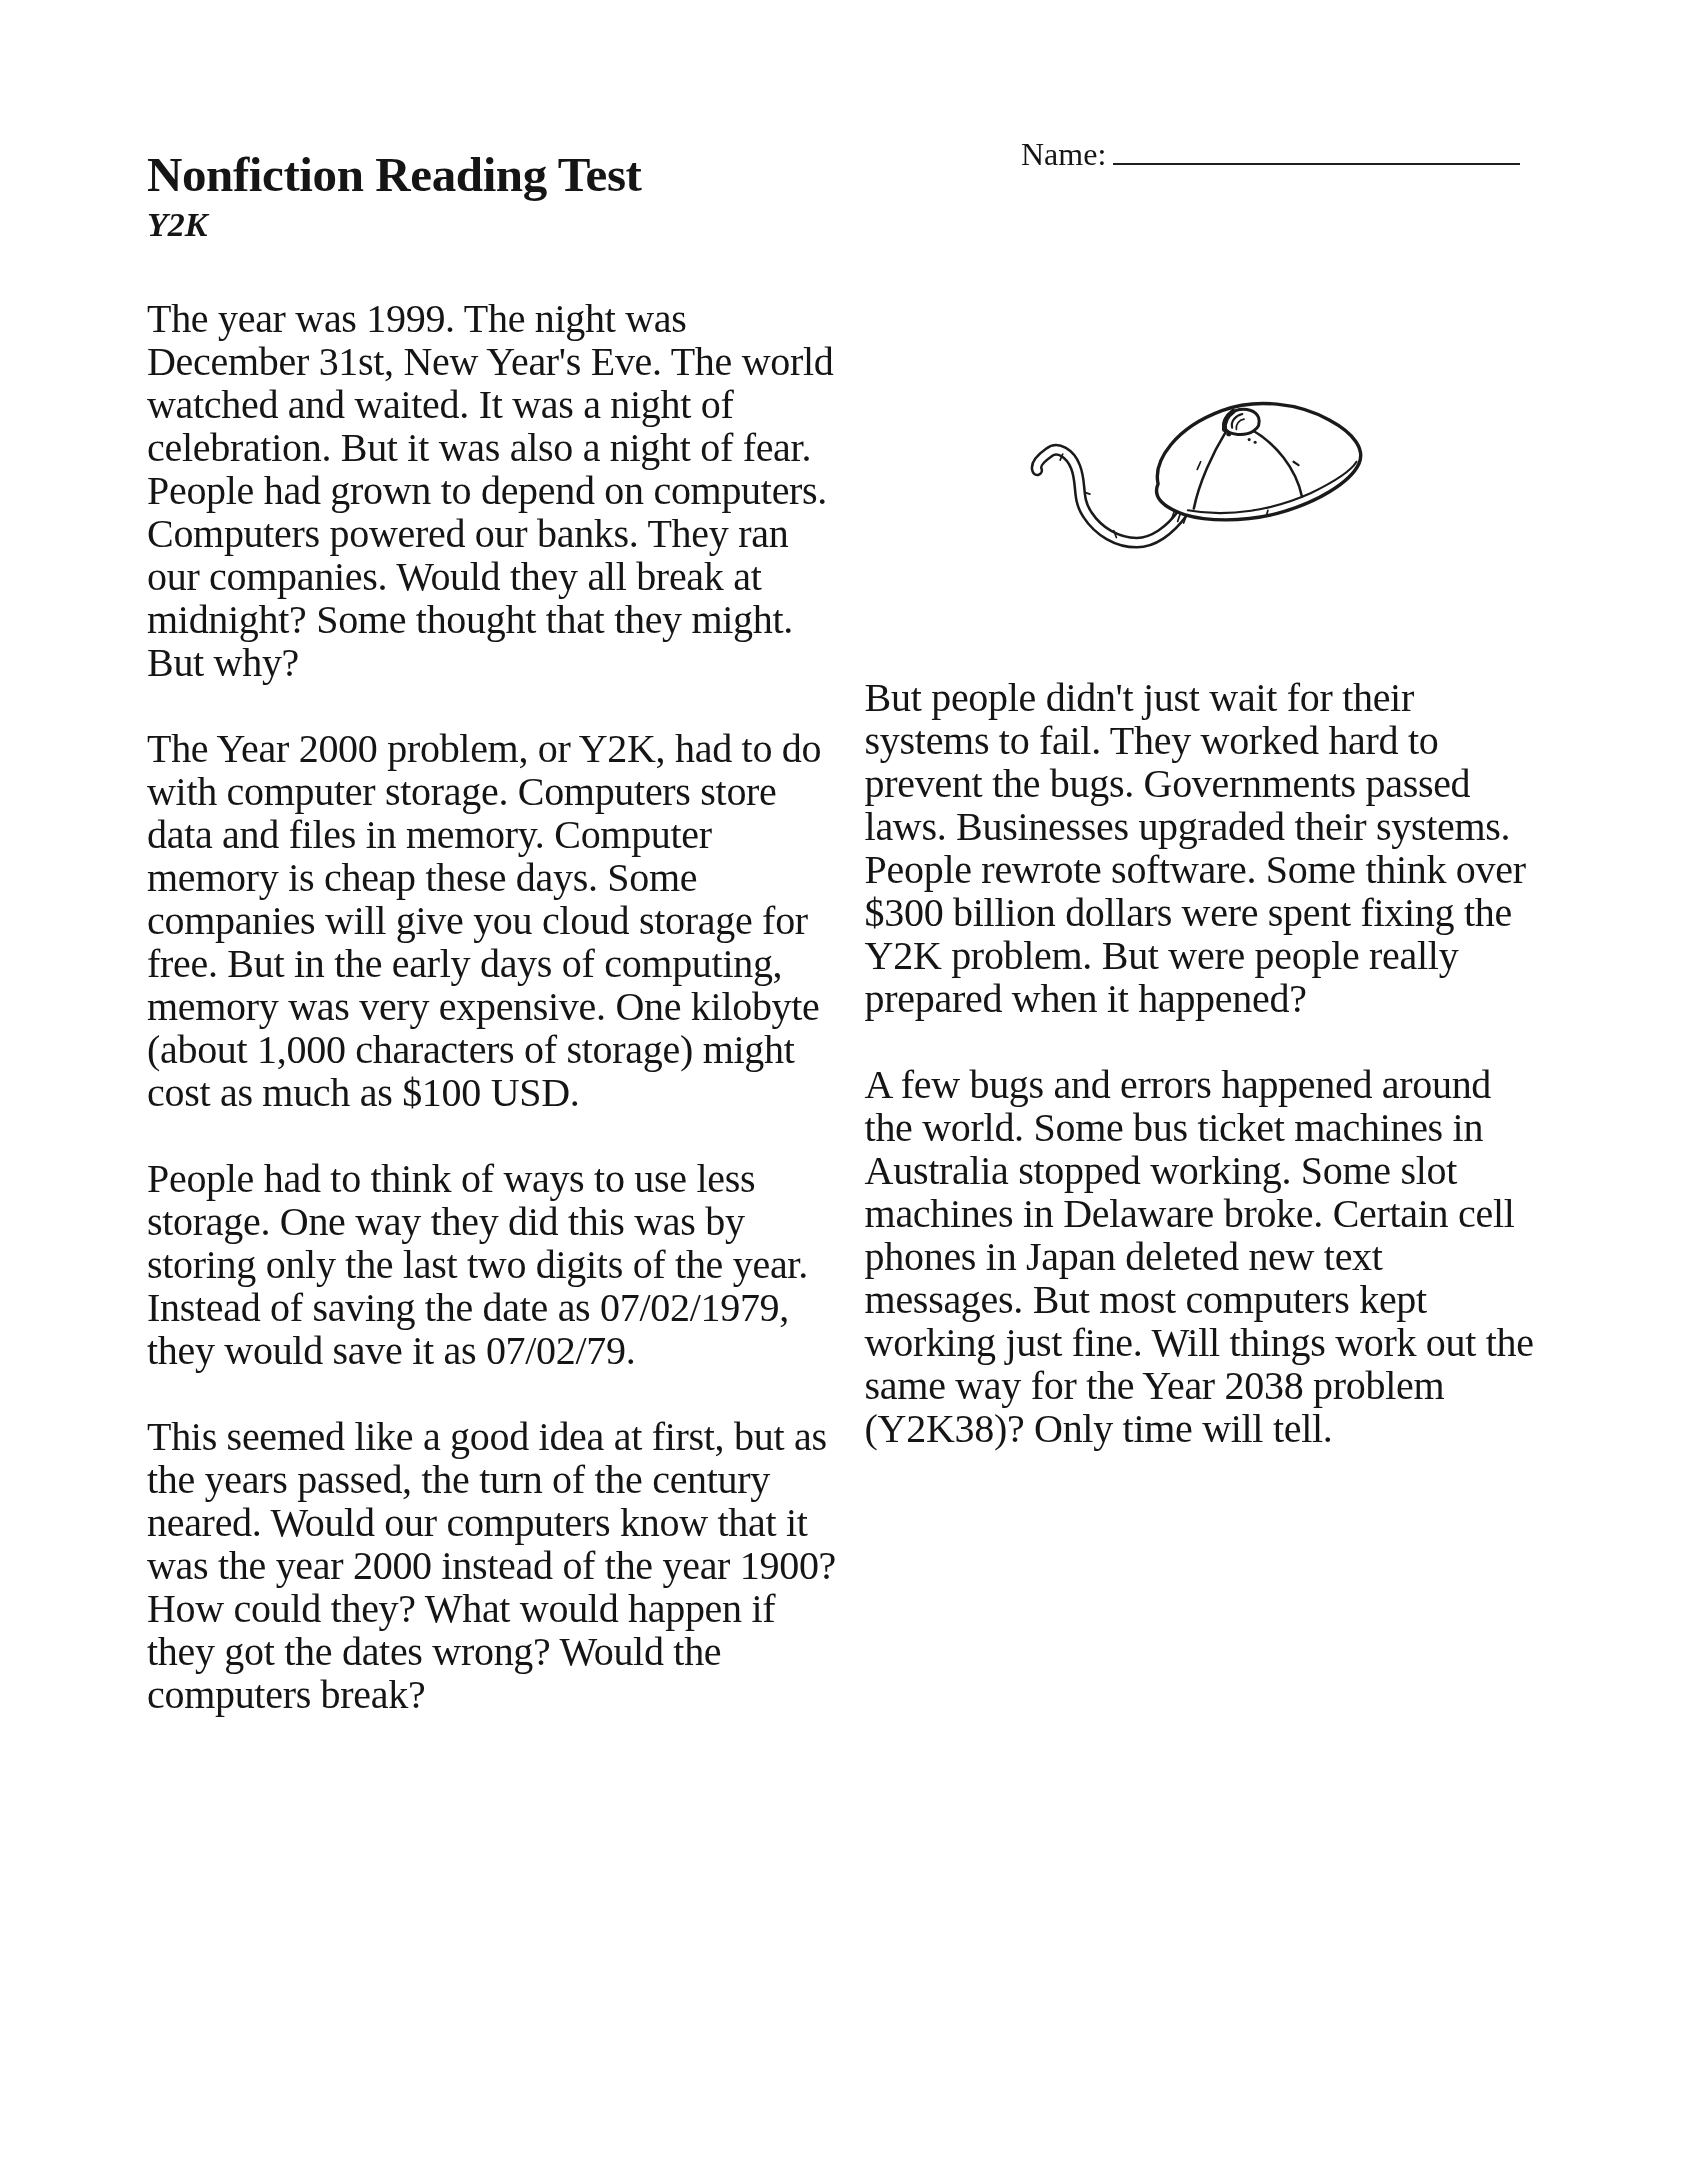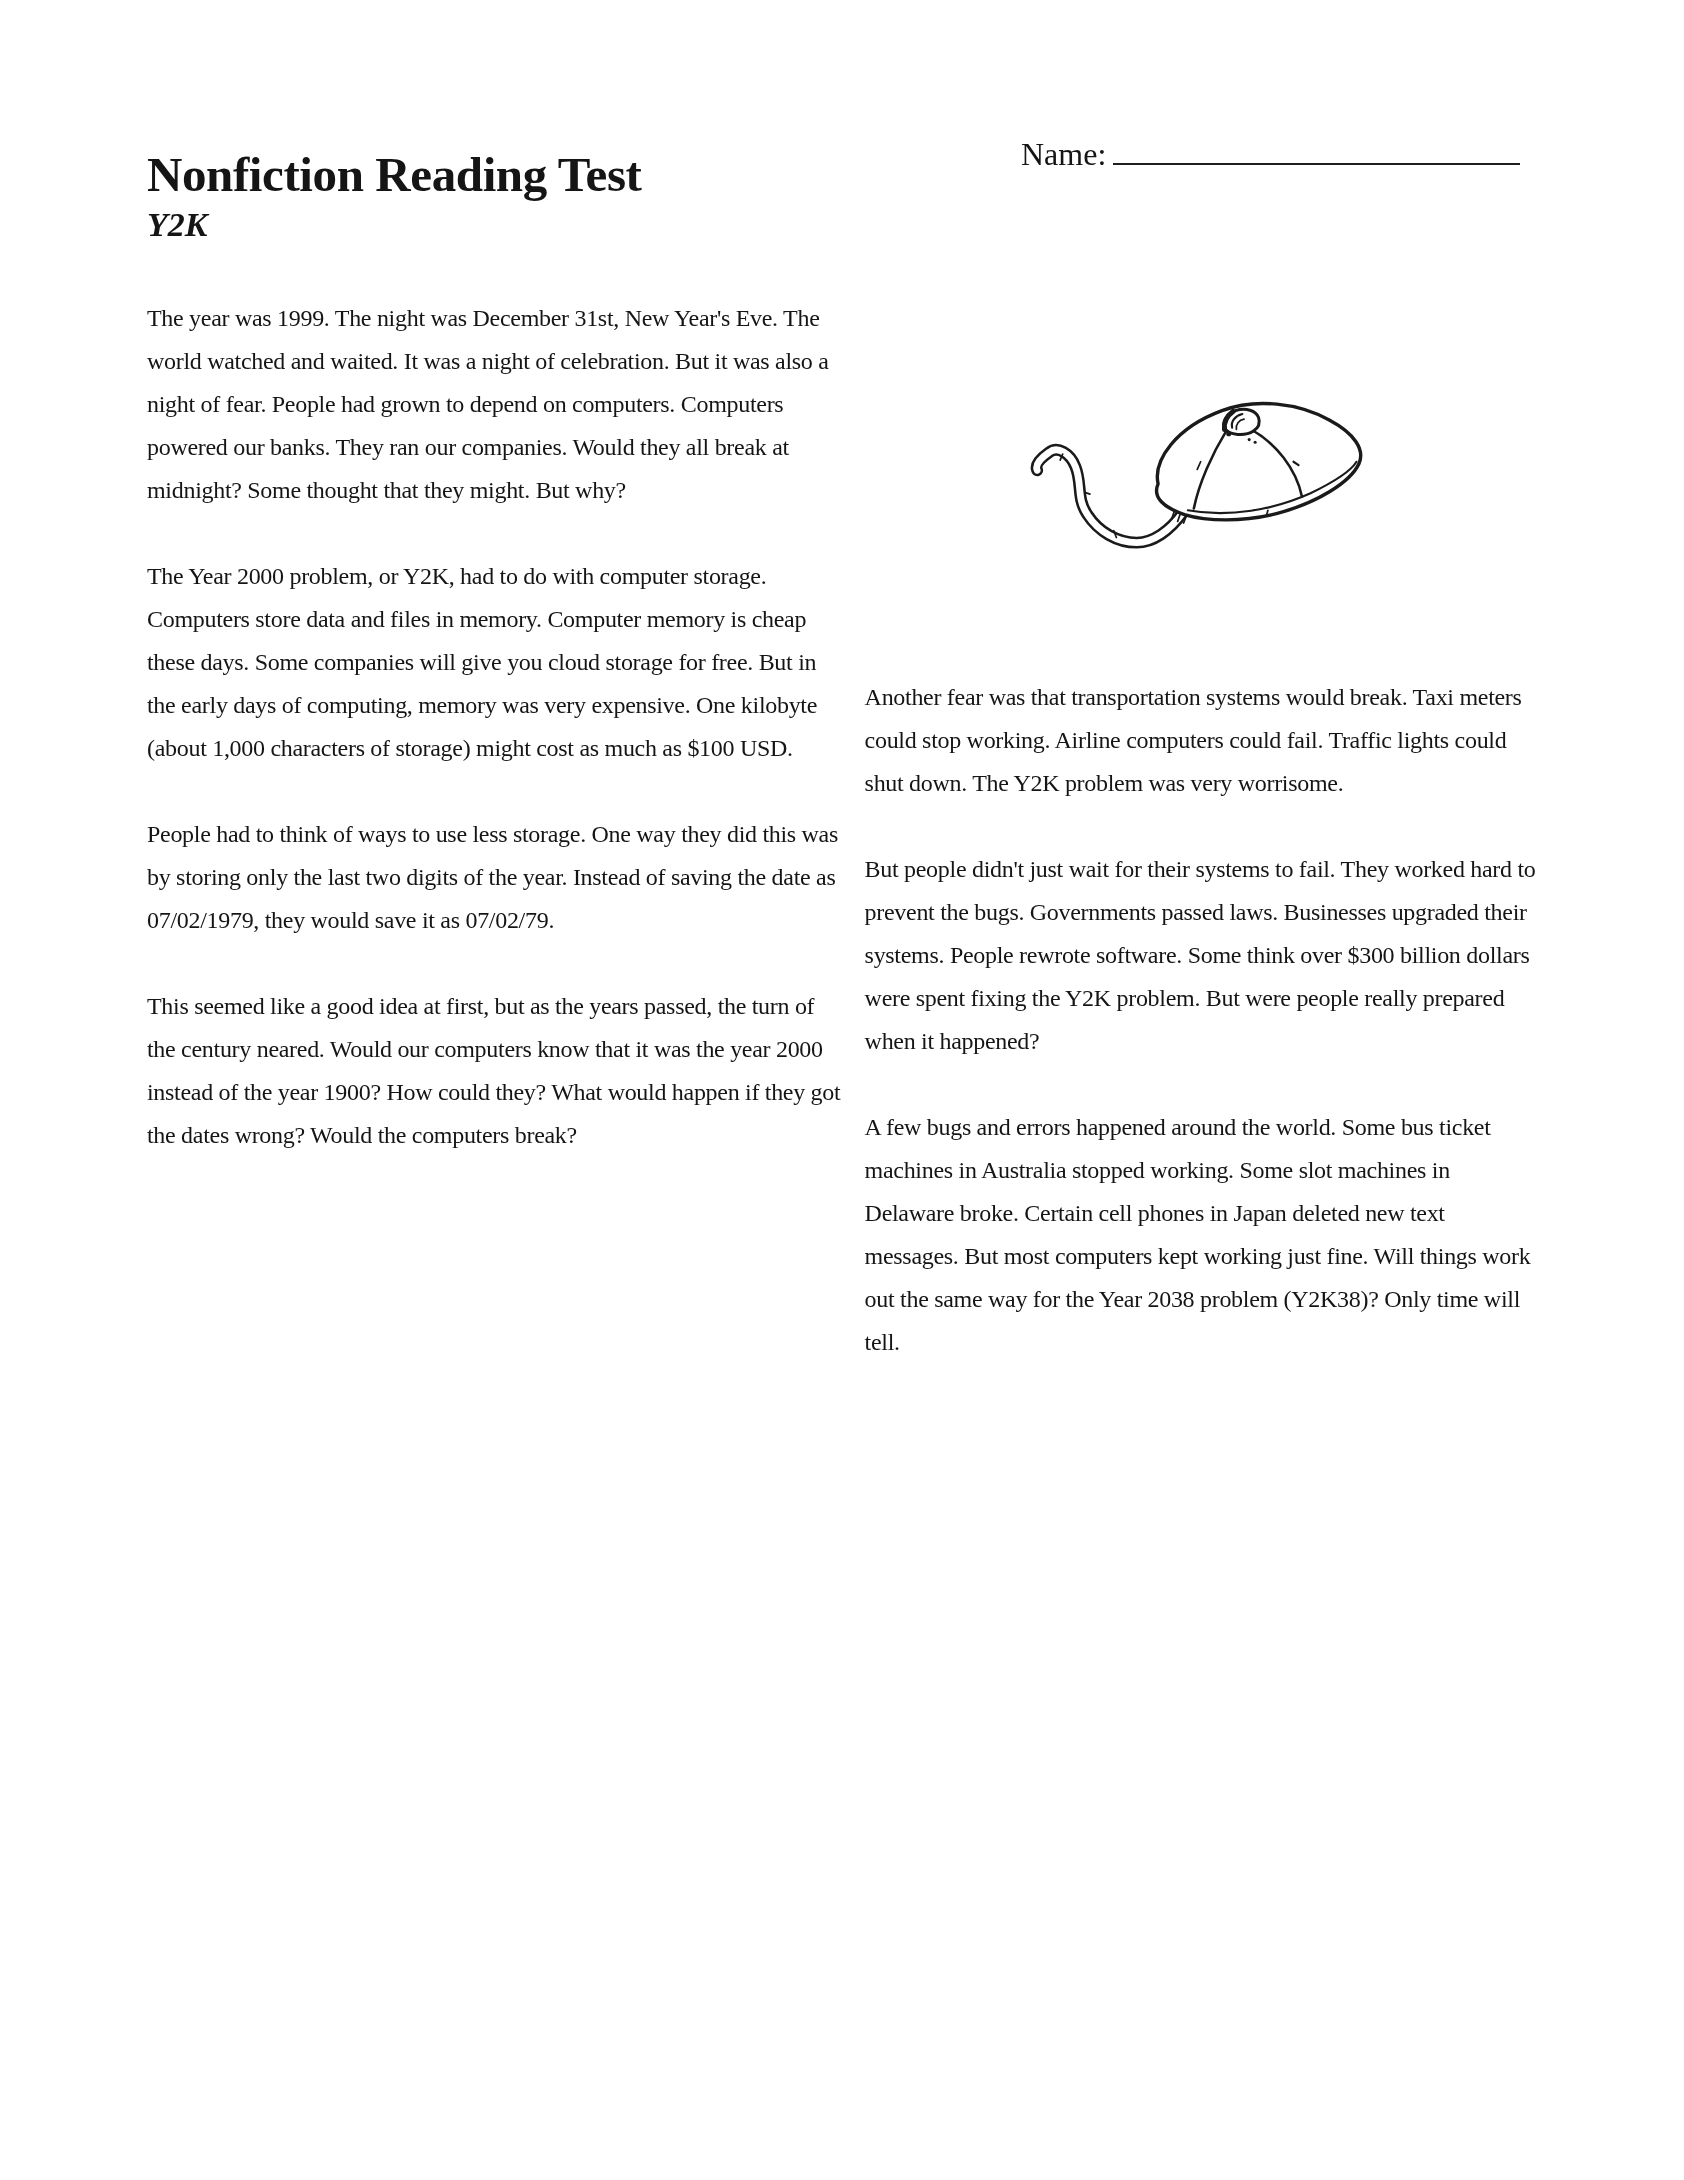--- a/index.html
+++ b/index.html
@@ -52,21 +52,21 @@
   .directions .dir-line { display: block; white-space: nowrap; }
   .directions .dir-label { font-weight: bold; }
   .columns {
     display: flex;
     margin-top: 55px;
   }
   .col-left { width: 698px; }
   .col-right { width: 677px; margin-left: 19.6px; }
   .columns p {
     margin: 0 0 43px 0;
-    font-size: 24px;
+    font-size: 40px;
     line-height: 43px;
     letter-spacing: -0.3px;
     text-align: left;
   }
   .figure {
     margin: 83px 0 15.3px 149px;
     width: 375px;
     height: 281px;
   }
   .figure svg { display: block; }
@@ -125,20 +125,19 @@
           <circle cx="283" cy="73" r="1.8" fill="#1a1a1a" stroke="none"></circle>
           <path d="M 219 96 L 215 105" stroke-width="2"></path>
           <path d="M 328 96 L 334 100" stroke-width="2.5"></path>
           <path d="M 120 185 L 117 177" stroke-width="2"></path>
           <path d="M 83 132 L 89 134" stroke-width="2"></path>
           <path d="M 57 87 L 54 94" stroke-width="2"></path>
           <path d="M 296 160 L 298 153" stroke-width="2"></path>
         </svg>
       </div>
 
-      <p>Another fear was that transportation systems would break. Taxi meters could stop working. Airline computers could fail. Traffic lights could shut down. The Y2K problem was very worrisome.</p>
       <p>But people didn't just wait for their systems to fail. They worked hard to prevent the bugs. Governments passed laws. Businesses upgraded their systems. People rewrote software. Some think over $300 billion dollars were spent fixing the Y2K problem. But were people really prepared when it happened?</p>
       <p>A few bugs and errors happened around the world. Some bus ticket machines in Australia stopped working. Some slot machines in Delaware broke. Certain cell phones in Japan deleted new text messages. But most computers kept working just fine. Will things work out the same way for the Year 2038 problem (Y2K38)? Only time will tell.</p>
     </div>
 
   </div>
 </div>
 
 
 </body></html>

